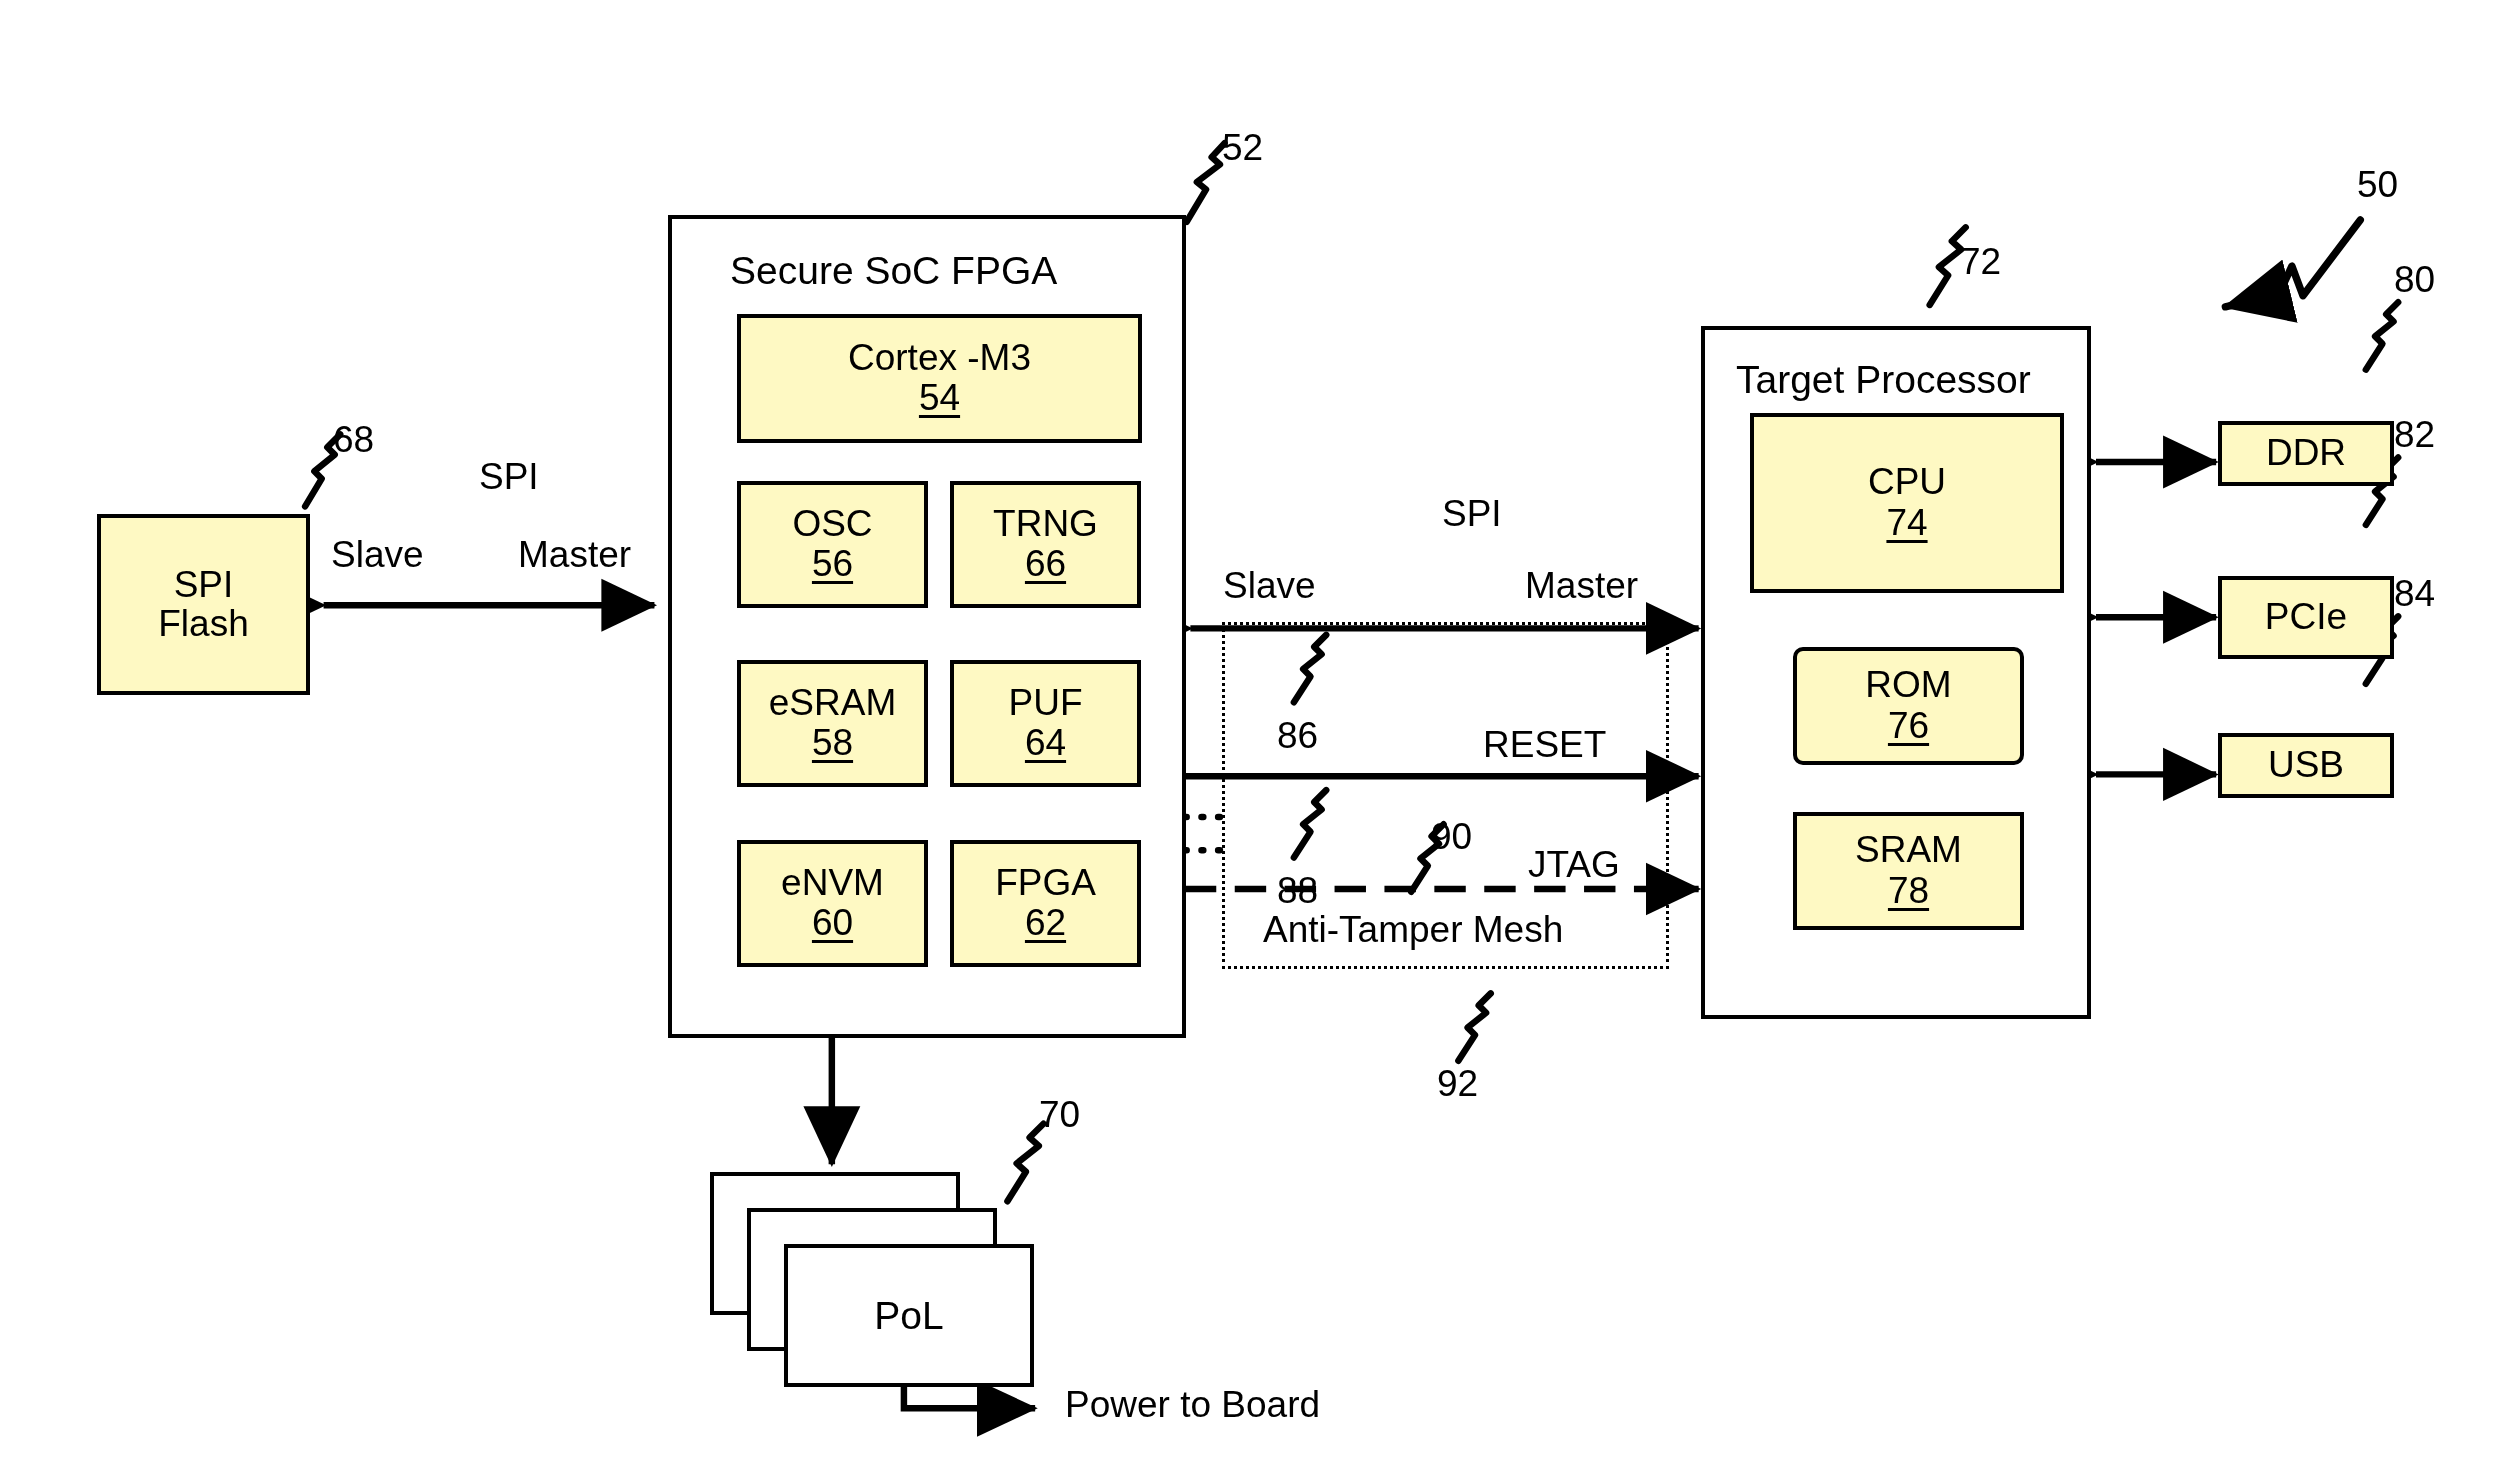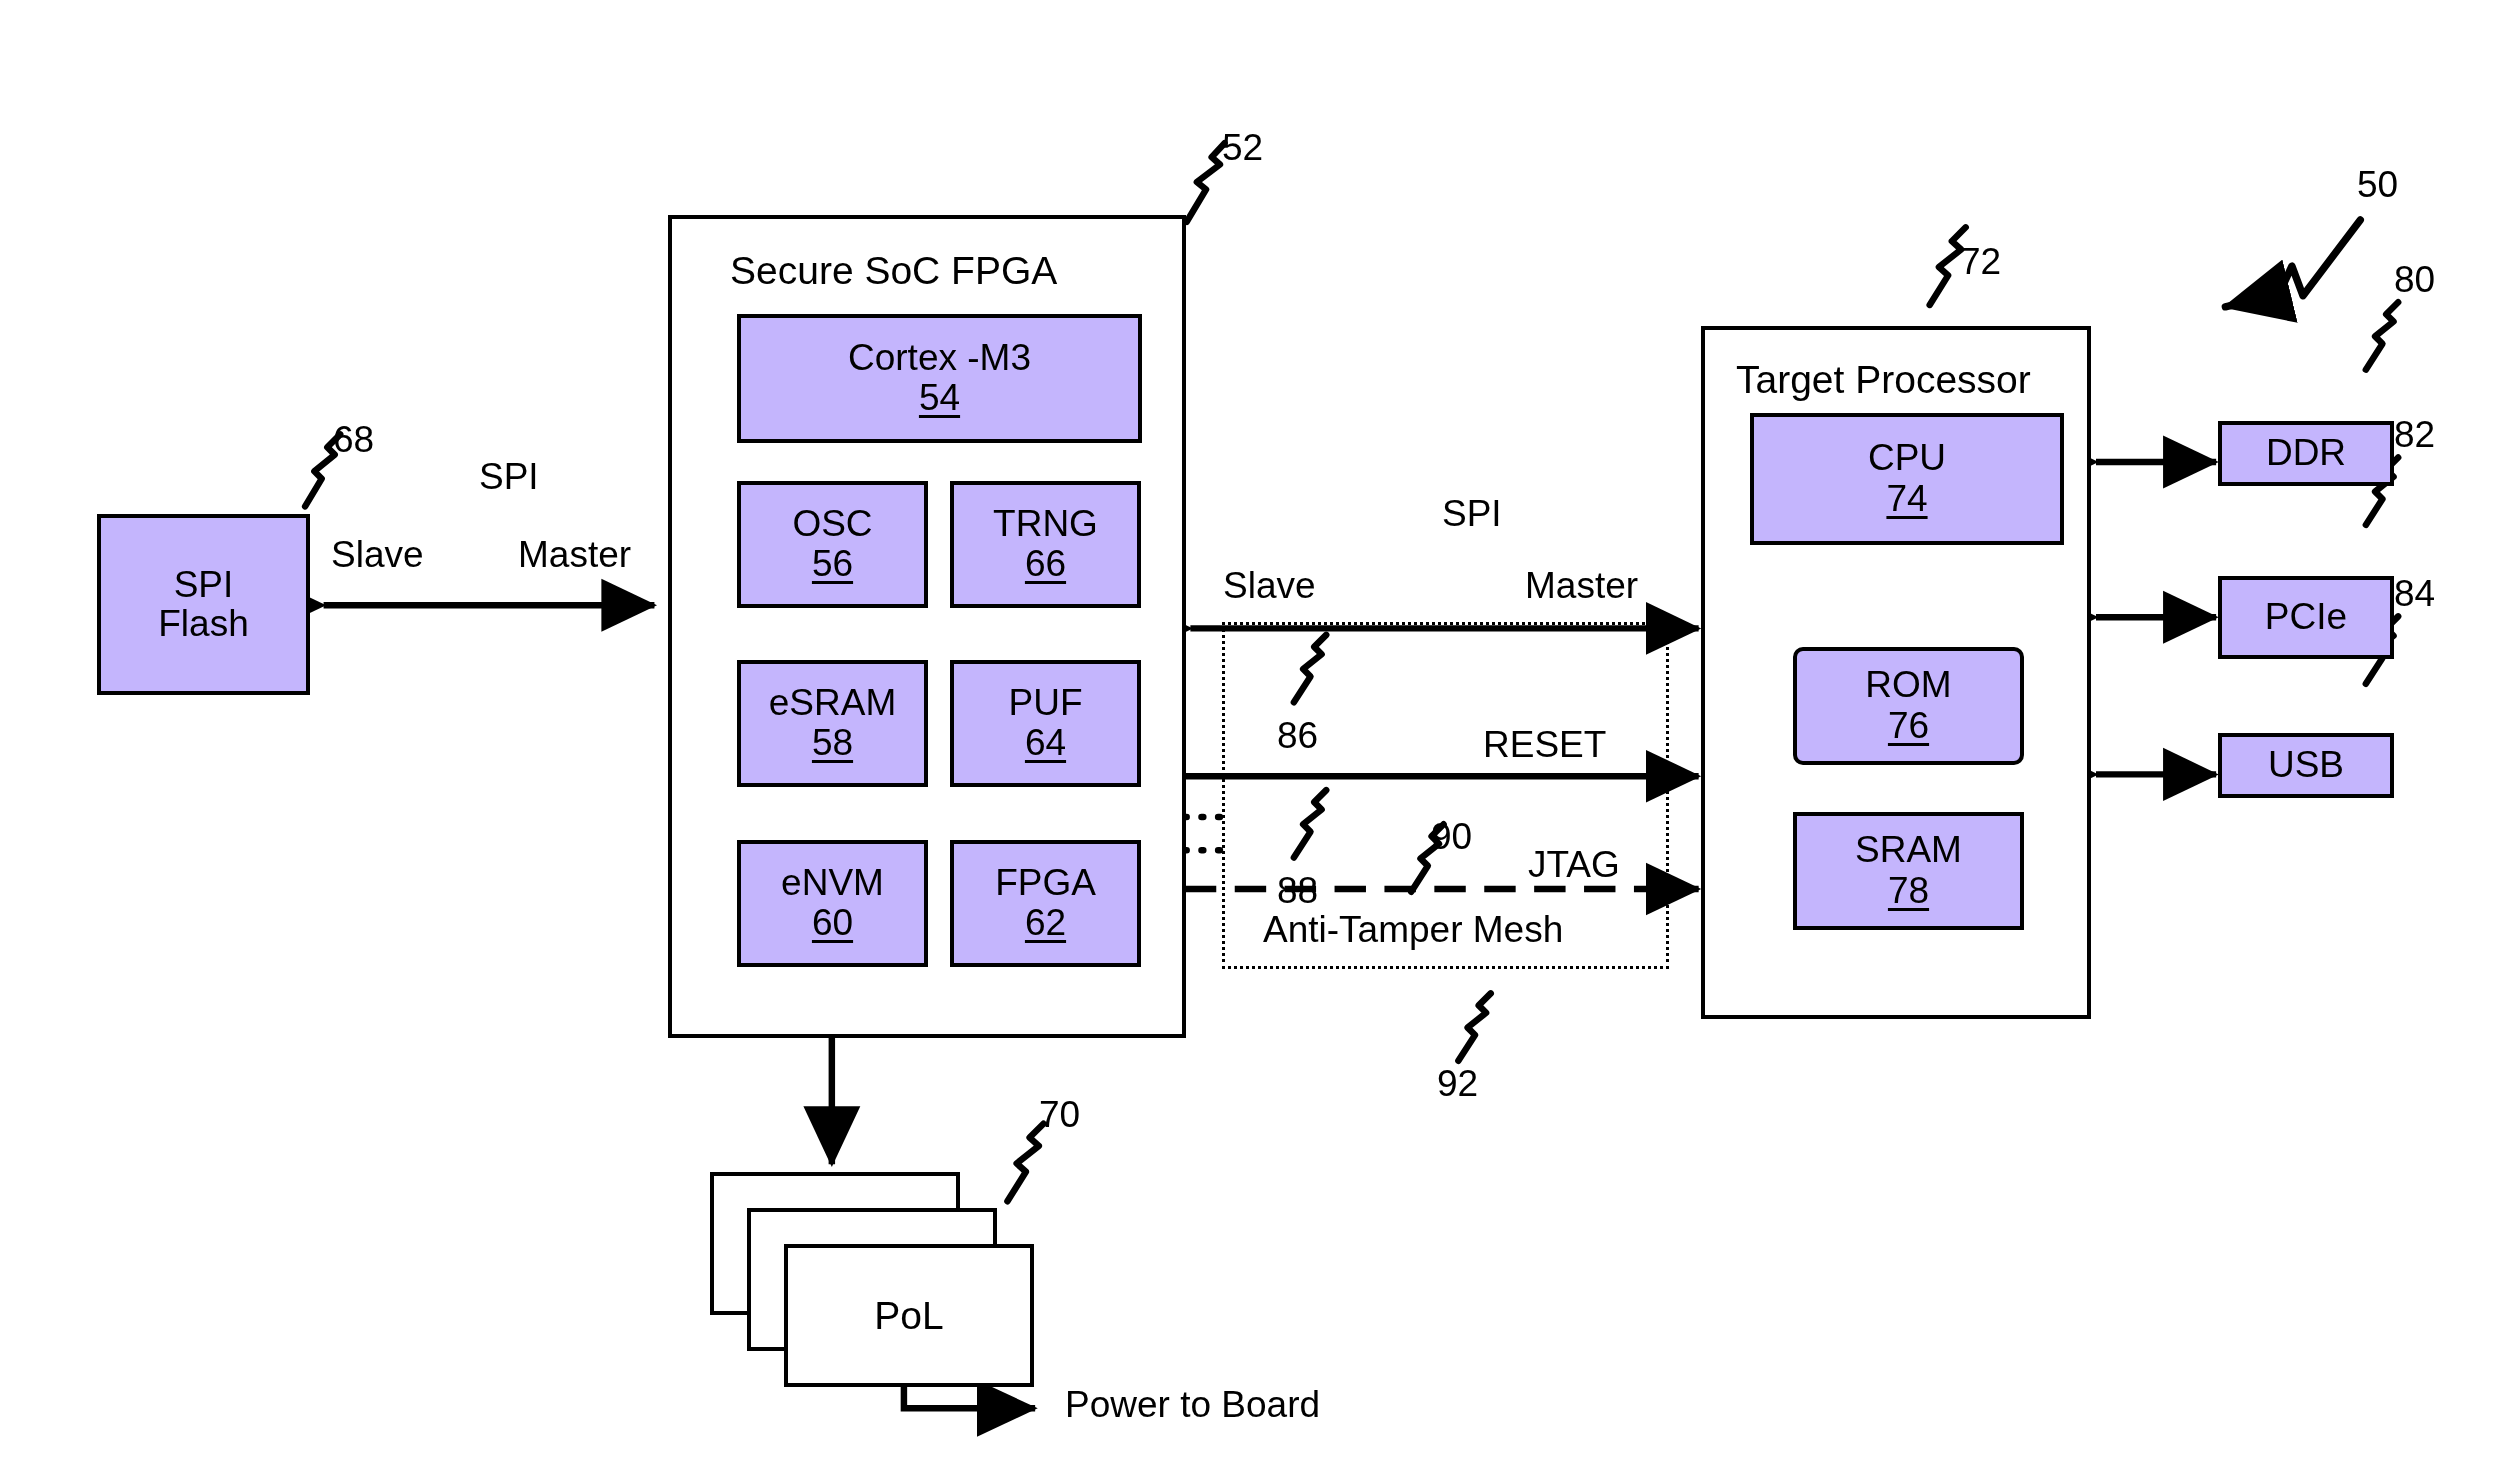--- a/index.html
+++ b/index.html
@@ -1,21 +1,21 @@
 <!DOCTYPE html>
 <html style="font-size:15px"><head>
 <meta charset="utf-8">
 <style>
   html,body{margin:0;padding:0;background:#fff;}
   body{width:2512px;height:1473px;position:relative;overflow:hidden;
        font-family:"Liberation Sans","DejaVu Sans",sans-serif;color:#000;}
   #stage{position:absolute;left:0;top:0;width:2512px;height:1473px;}
   svg#art{position:absolute;left:0;top:0;width:2512px;height:1473px;}
 
-  .box{position:absolute;border:4.6px solid #000;background:#c4b5fd;
+  .box{position:absolute;border:4.6px solid #000;background:#fef9c3;
        display:flex;flex-direction:column;align-items:center;justify-content:center;
        box-sizing:border-box;}
   .box .nm{font-size:37px;line-height:1.05;white-space:nowrap;}
   .box .ref{font-size:37px;line-height:1.05;text-decoration:underline;
             text-underline-offset:4.6px;margin-top:1.8px;}
 
   .lbl{position:absolute;font-size:37px;white-space:nowrap;line-height:1;}
   .refnum{position:absolute;font-size:37px;white-space:nowrap;line-height:1;}
 
   .outerbox{position:absolute;border:4.6px solid #000;background:#fff;box-sizing:border-box;}
@@ -189,21 +189,21 @@
   <span class="refnum" style="left:1431px;top:818px;">90</span>
   <span class="refnum" style="left:1437px;top:1065px;">92</span>
 
   <div class="mesh" style="left:1222px;top:622px;width:447px;height:347px;"></div>
   <span class="meshlabel" style="left:1263px;top:911px;">Anti-Tamper Mesh</span>
 
   <div class="outerbox" style="left:1701px;top:326px;width:390px;height:693px;"></div>
   <span class="outertitle" style="left:1736px;top:360px;">Target Processor</span>
   <span class="refnum" style="left:1960px;top:243px;">72</span>
 
-  <div class="box" style="left:1750px;top:413px;width:314px;height:132px;text-align:right;">
+  <div class="box" style="left:1750px;top:413px;width:314px;height:180px;text-align:right;">
     <span class="nm">CPU</span>
     <span class="ref">74</span>
   </div>
   <div class="box" style="left:1793px;top:647px;width:231px;height:118px;border-radius:10px;">
     <span class="nm">ROM</span>
     <span class="ref">76</span>
   </div>
   <div class="box" style="left:1793px;top:812px;width:231px;height:118px;">
     <span class="nm">SRAM</span>
     <span class="ref">78</span>

